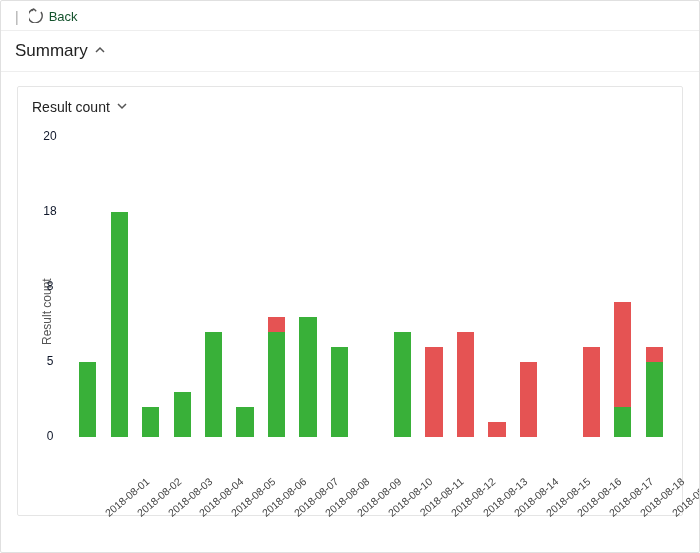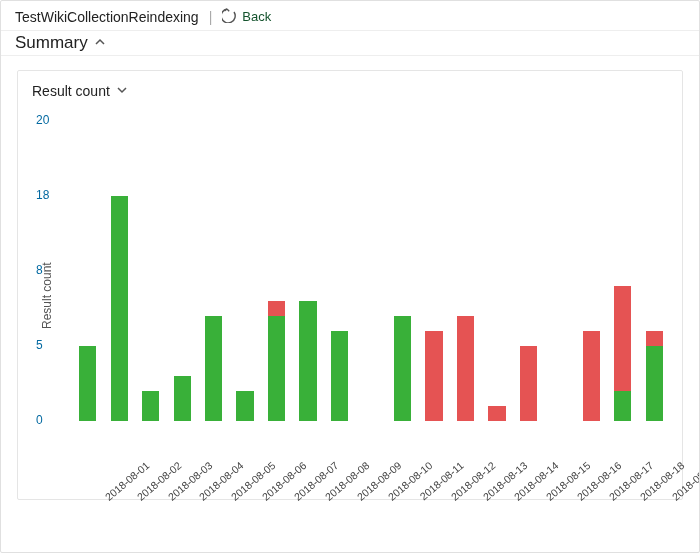--- a/index.html
+++ b/index.html
@@ -2,41 +2,40 @@
 <html><head>
 <meta charset="utf-8">
 <style>
 html,body{margin:0;padding:0;font-family:"Segoe UI",Arial,sans-serif;color:#222;background:#fff}
 .page{width:700px;height:553px;box-sizing:border-box;border:1px solid #e0e0e0;border-radius:2px;box-shadow:0 0 4px rgba(0,0,0,.05);overflow:hidden;position:relative}
 .topbar{display:flex;align-items:center;gap:10px;padding:6px 14px 4px;font-size:14px}
 .topbar .title{font-weight:400}
 .divider{color:#aaa}
 .back-btn{display:flex;align-items:center;gap:4px;cursor:pointer;color:#14532d;font-size:13px}
 .back-btn svg{width:16px;height:16px}
-.section-hdr{display:flex;align-items:flex-start;gap:6px;padding:2px 14px;border-top:1px solid #eee;border-bottom:1px solid #eee;font-size:17px;cursor:pointer}
+.section-hdr{display:flex;align-items:flex-start;gap:6px;padding:10px 14px;border-top:1px solid #eee;border-bottom:1px solid #eee;font-size:17px;cursor:pointer}
 .section-hdr svg{width:12px;height:12px}
 .card{margin:14px 16px;border:1px solid #e5e5e5;border-radius:2px;padding:12px 14px 8px;height:430px;box-sizing:border-box;position:relative}
 .metric{display:flex;align-items:center;gap:6px;font-size:14px;cursor:pointer;margin-bottom:4px}
 .metric svg{width:12px;height:12px}
 .chart{position:absolute;left:54px;right:12px;top:50px;bottom:58px}
 .ylabel{position:absolute;left:4px;top:50%;transform:translate(0,-50%) rotate(-90deg);transform-origin:left top;font-size:12px;color:#555;white-space:nowrap}
-.ytick{position:absolute;font-size:12px;color:#0369a1;text-align:left;width:28px}
+.ytick{position:absolute;font-size:12px;color:#0f172a;text-align:center;width:28px}
 .xaxis{position:absolute;left:54px;right:12px;bottom:0;height:58px}
 .xtick{position:absolute;bottom:28px;font-size:10.5px;color:#444;transform:rotate(-40deg);transform-origin:top right;white-space:nowrap}
 .legend{position:absolute;right:14px;top:52px;font-size:13px}
 .lg{display:flex;align-items:center;gap:6px;margin-bottom:2px}
 .sw{width:13px;height:13px}
 .bar{position:absolute;bottom:0}
 </style>
 </head>
 <body>
 <div class="page">
 
 <div class="topbar">
-  <span class="title">TestWikiCollectionReindexing</span>
   <span class="divider">|</span>
   <span class="back-btn">
     <span>
       <svg viewBox="0 0 16 16" fill="none" stroke="#555" stroke-width="1.4">
         <path d="M5 2 A7 7 0 1 0 12 5"></path>
             <path d="M5 2 l-2.5 2 M5 2 l2.2 2.2"></path>
       </svg>
     </span>
     <span>Back</span>
   </span>

